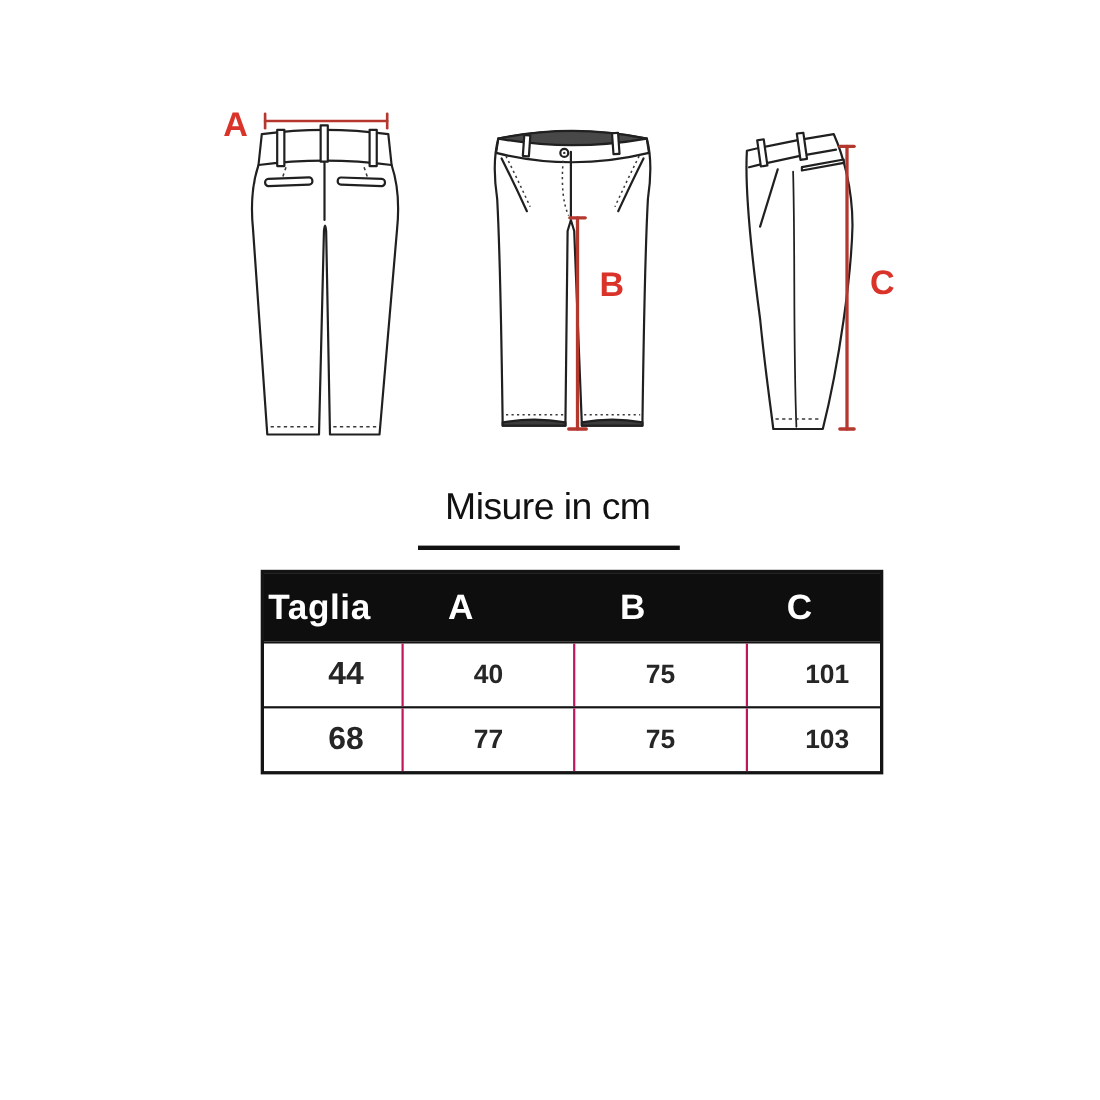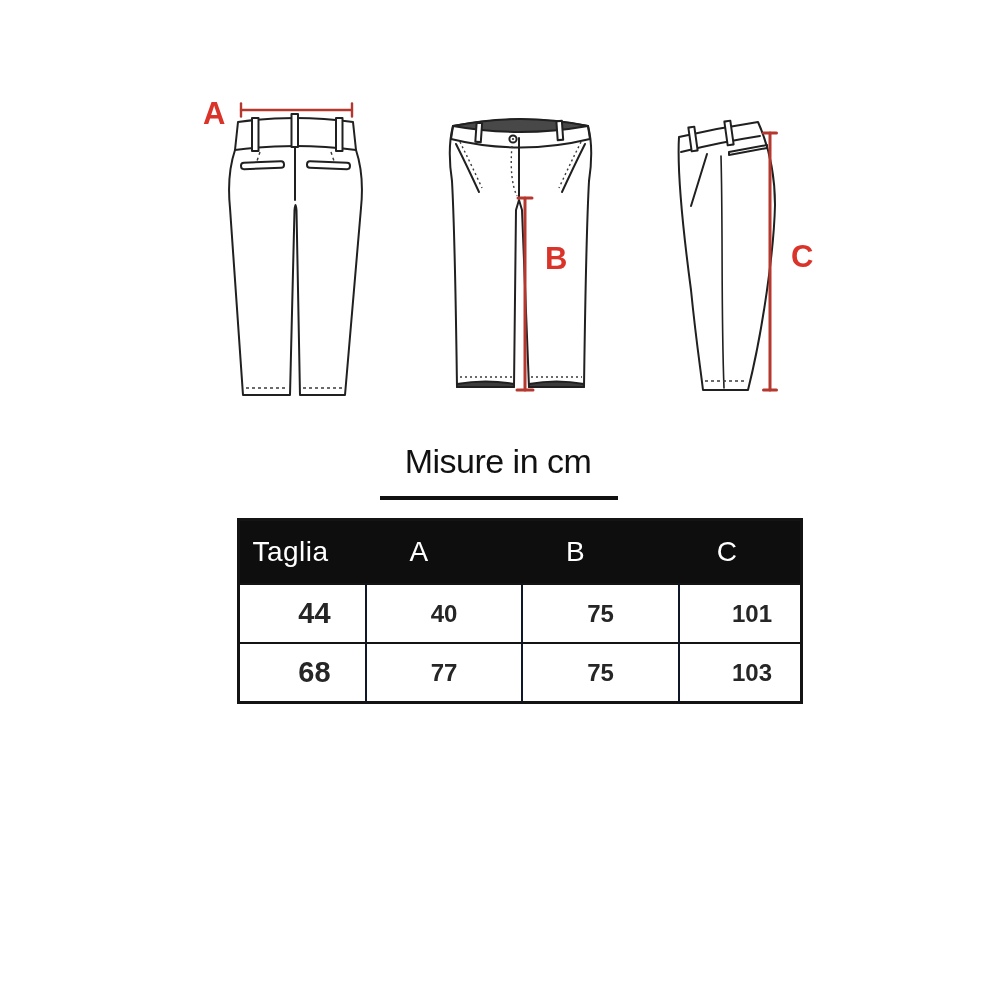--- a/index.html
+++ b/index.html
@@ -18,29 +18,29 @@
   }
   .title-underline{
     position:absolute;left:380px;top:496px;width:238px;height:3.5px;background:#111111;
   }
   .size-table{
     position:absolute;left:237px;top:518px;width:566px;
     border:3px solid #141414;box-sizing:border-box;background:#ffffff;
   }
   .t-row{display:grid;grid-template-columns:101px 156px 157px 146px;}
   .t-head{background:#0e0e0e;color:#ffffff;height:62px;}
-  .t-head .t-cell{font-size:28px;font-weight:normal;letter-spacing:0.5px;}
+  .t-head .t-cell{font-size:32px;font-weight:bold;letter-spacing:0.5px;}
   .t-body-row{height:57px;border-top:2px solid #141414;color:#262626;padding-left:24px;}
   .t-cell{
     display:flex;align-items:center;justify-content:center;
     font-weight:bold;box-sizing:border-box;
   }
   .t-body-row .t-cell{font-size:24px;}
   .t-body-row .t-cell.size-col{font-size:29px;}
-  .t-body-row .t-cell + .t-cell{border-left:2px solid #0f172a;}
+  .t-body-row .t-cell + .t-cell{border-left:2px solid #be185d;}
   svg{display:block;}
 </style>
 </head>
 <body>
 
 <div class="canvas">
 
   <span class="measure-letter" style="left:203px;top:98px;">A</span>
 
   <svg class="fig" style="left:198px;top:92px;" width="172" height="320" viewBox="0 0 172 320">

